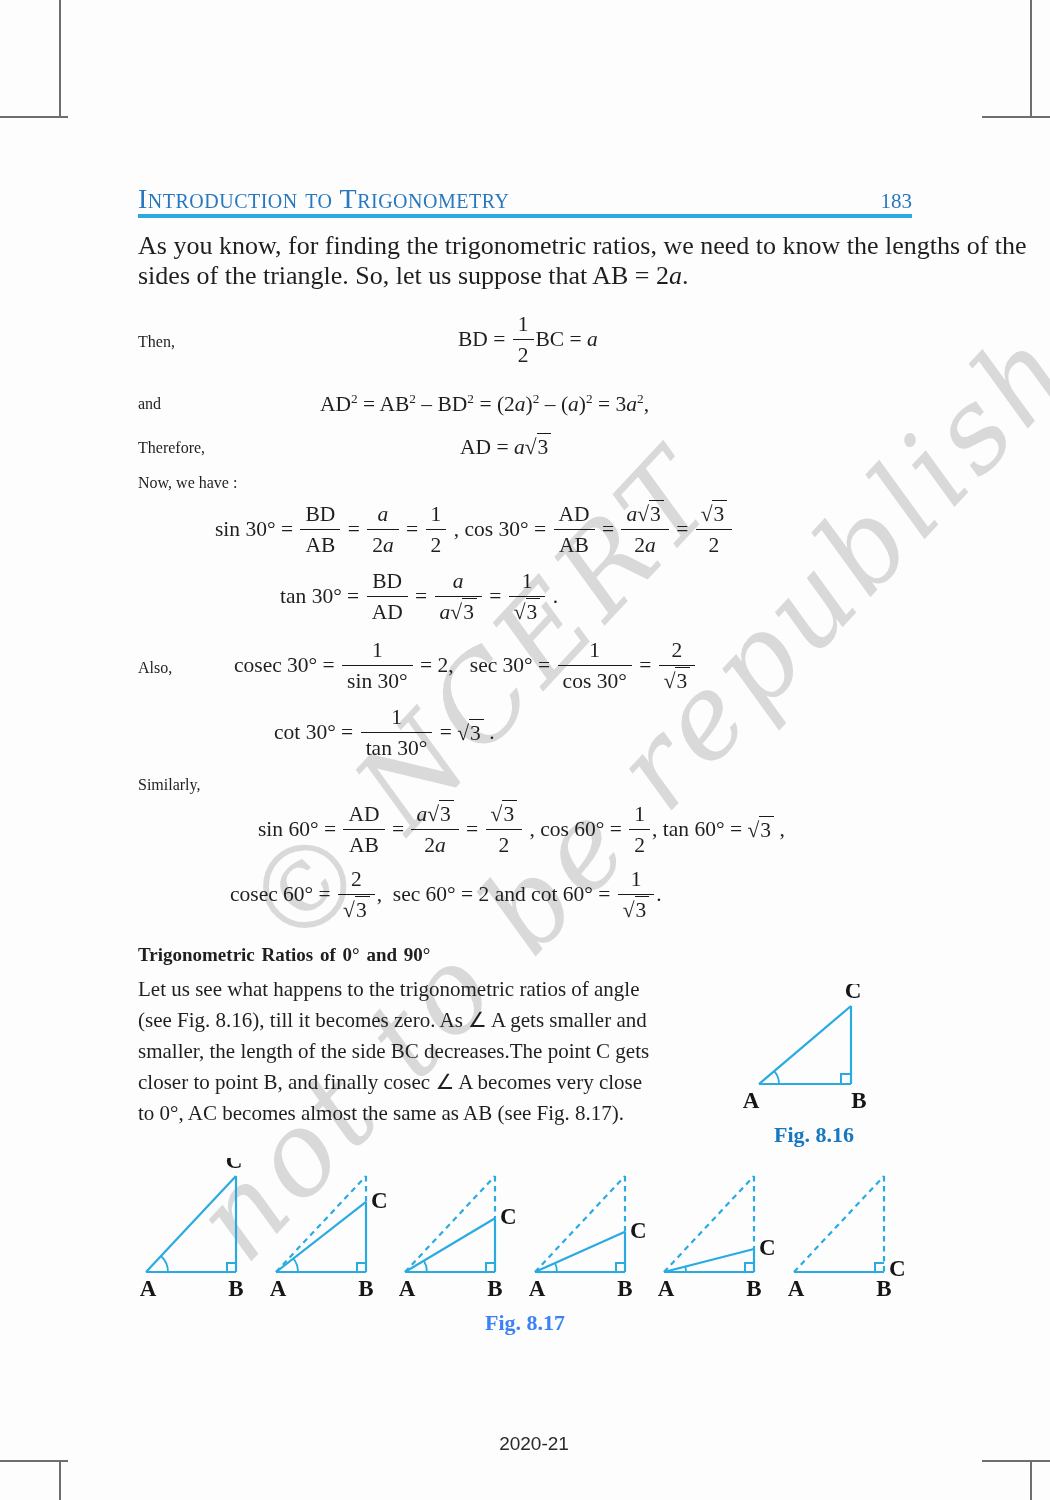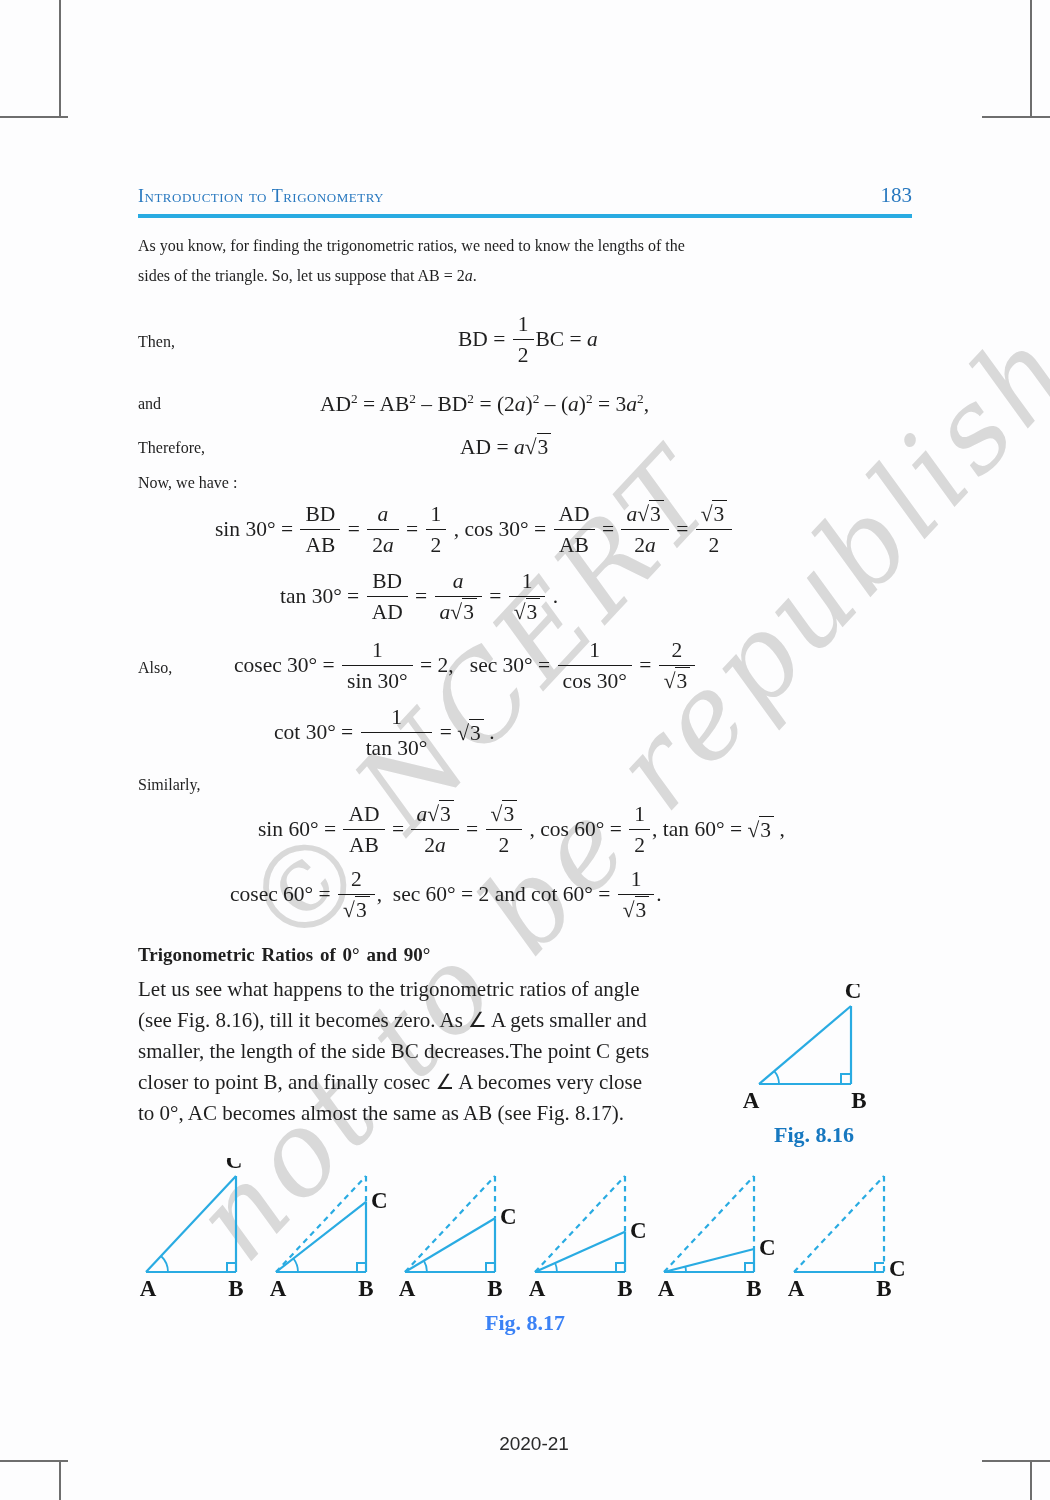--- a/index.html
+++ b/index.html
@@ -7,25 +7,25 @@
        font-family:"Liberation Serif",serif;color:#1f1f1f;}
   
   .crop{position:absolute;background:#6e6e6e;z-index:5;}
   
   #watermark{position:absolute;left:-30px;top:585px;width:1150px;height:350px;z-index:1;
     transform:rotate(-47deg);text-align:center;font-family:"DejaVu Serif",serif;font-style:italic;
     font-size:115px;line-height:175px;letter-spacing:6px;white-space:nowrap;pointer-events:none;}
   
   #content{position:absolute;left:138px;top:183px;width:774px;z-index:2;}
   .header-row{display:flex;justify-content:space-between;align-items:baseline;height:27px;}
-  #hdr-title{font-variant:small-caps;font-size:18px;letter-spacing:0.5px;}
+  #hdr-title{font-variant:small-caps;font-size:28px;letter-spacing:0.5px;}
   #hdr-page{font-size:21px;}
   #rule{height:4px;margin-top:4px;}
   
-  #p1{margin-top:13px;font-size:16px;line-height:29.5px;}
+  #p1{margin-top:13px;font-size:26px;line-height:29.5px;}
   .pline{display:block;}
   
   .frow{position:relative;font-size:21.5px;}
   .flabel{position:absolute;left:0;top:50%;transform:translateY(-50%);font-size:16px;}
   .fbody{display:inline-block;}
   .tt{white-space:pre;}
   .it{font-style:italic;white-space:pre;}
   sup{font-size:0.62em;}
   .frac{display:inline-block;vertical-align:middle;position:relative;top:-2px;text-align:center;margin:0 2px;}
   .frac .num{display:block;border-bottom:1.6px solid #1a1a1a;padding:1px 5px 2px;line-height:26px;}

